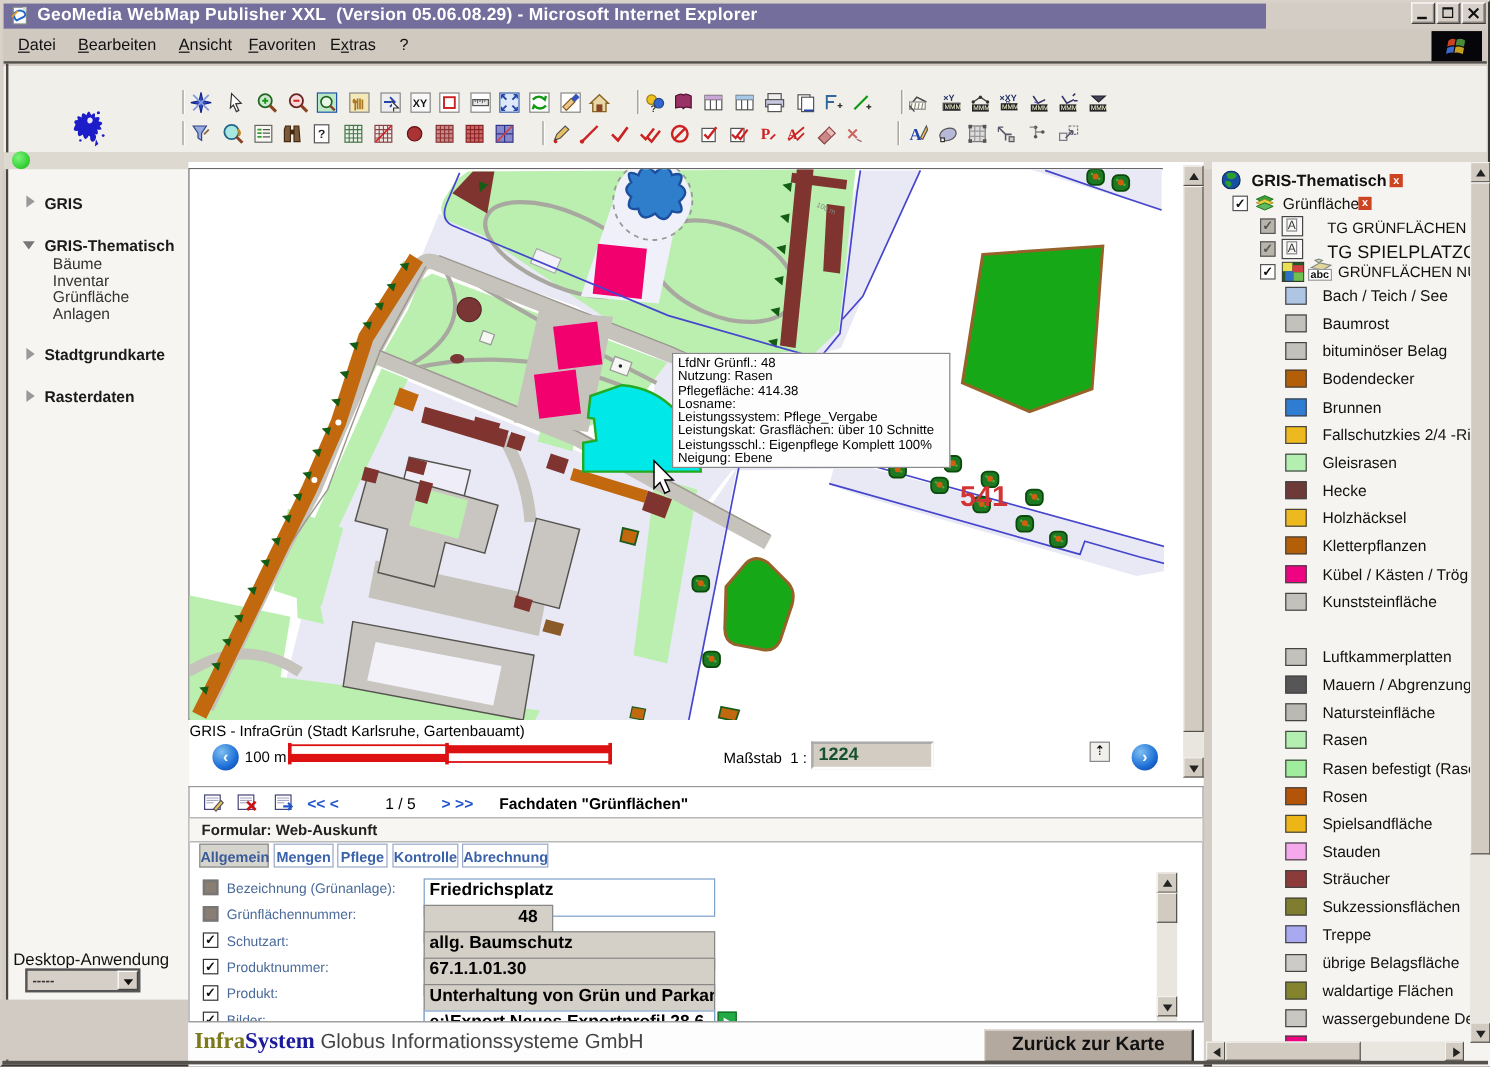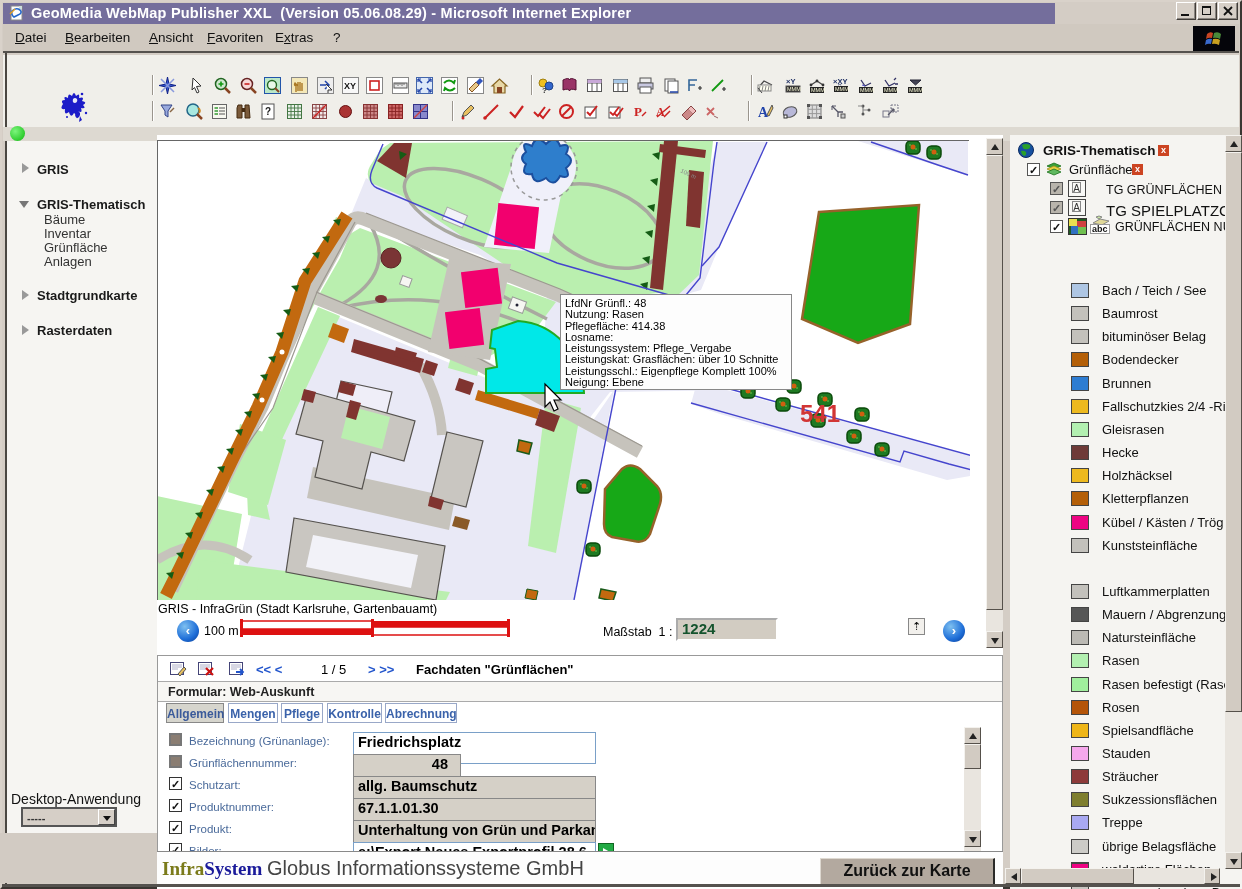--- a/index.html
+++ b/index.html
@@ -48,21 +48,21 @@
 .frow { position:absolute; font-size:11.5px; color:#4a6a9a; }
 .cb { position:absolute; width:13px; height:13px; background:#fff; border:1px solid #333; font-size:11px; font-weight:bold; text-align:center; line-height:12px; color:#111; }
 .cb.dis { background:#8a7d72; border:2px solid #777; }
 .finput { position:absolute; height:32px; border:1px solid #7aa0c8; background:#fff; font-weight:bold; font-size:14.5px; color:#000; padding:1px 3px 0 4px; white-space:nowrap; overflow:hidden; }
 .finput.gray { background:#d5d0c7; border:1px solid #888; }
 
 #footer { left:157px; top:851px; width:846px; height:33px; background:#fdfdfd; border-top:1px solid #888; }
 #zurueck { position:absolute; left:663px; top:6px; width:175px; height:28px; background:#b3a99f; border:1px solid #ddd8d0; border-right:2px solid #2a2a28; border-bottom:2px solid #2a2a28; font-weight:bold; font-size:16px; color:#111; text-align:center; padding-top:3px; }
 
 #legend { left:1010px; top:135px; width:232px; height:754px; background:#f5f4f1; font-size:13px; color:#111; }
-.leg-row { position:absolute; left:0; width:187px; height:23px;margin-top:44px; }
+.leg-row { position:absolute; left:0; width:187px; height:23px; }
 .leg-sw { position:absolute; left:61px; top:3px; width:18px; height:15px; border:1px solid #444; }
 .leg-tx { position:absolute; left:92px; top:3px; white-space:nowrap; }
 .lcb { position:absolute; width:13px; height:13px; background:#fff; border:1px solid #555; font-size:11px; font-weight:bold; text-align:center; line-height:12px; }
 .redx { position:absolute; width:11px; height:11px; background:#cc4422; color:#fff; font-size:9px; font-weight:bold; text-align:center; line-height:11px; }
 </style>
 </head>
 <body>
 <div id="win">
 
   <div class="abs" style="left:0;top:0;width:1242px;height:889px;border:2px solid #d9d2ca;border-right-color:#3a3632;border-bottom-color:#3a3632;"></div>
@@ -659,21 +659,21 @@
 <div class="sb-track" style="left:806px;top:71px;width:17px;height:124px;"></div>
 <div class="sb-btn" style="left:806px;top:71px;width:17px;height:17px;">
         <div class="arr" style="left:4px;top:5px;border-bottom:6px solid #222;border-left:4px solid transparent;border-right:4px solid transparent;"></div>
       </div>
 <div class="sb-thumb" style="left:806px;top:88px;width:17px;height:25px;"></div>
 <div class="sb-btn" style="left:806px;top:174px;width:17px;height:17px;">
         <div class="arr" style="left:4px;top:6px;border-top:6px solid #222;border-left:4px solid transparent;border-right:4px solid transparent;"></div>
       </div>
   </div>
   <div class="abs" id="footer">
-    <div class="abs" style="left:5px;top:5px;font-size:19px;font-weight:bold;font-family:'Liberation Serif',serif;"><span style="color:#7a7a1a;">Infra</span><span style="color:#1a1a9a;">System</span>&nbsp;<span style="font-weight:normal;font-size:20px;color:#444;font-family:'Liberation Sans',sans-serif;">Globus Informationssysteme GmbH</span></div>
+    <div class="abs" style="left:5px;top:5px;font-size:19px;font-weight:bold;font-family:'Liberation Serif',serif;"><span style="color:#7a7a1a;">Infra</span><span style="color:#1a1a9a;">System</span>&nbsp;<span style="font-weight:normal;font-size:17px;color:#444;font-family:'Liberation Sans',sans-serif;">Globus Informationssysteme GmbH</span></div>
     <div id="zurueck">Zurück zur Karte</div>
   </div>
 
   <div class="abs" id="legend">
       <div class="abs" style="left:8px;top:7px;width:16px;height:16px;">
 <svg width="16" height="16" viewBox="0 0 16 16">
           <circle cx="8" cy="8" r="7.5" fill="#1650a0"></circle>
           <path d="M4 3 Q8 1 12 3 Q13 6 10 7 Q6 8 5 6 Z" fill="#2aa02a"></path>
           <path d="M3 9 Q6 8 8 10 Q9 13 6 14 Q3 12 3 9 Z" fill="#2aa02a"></path>
           <circle cx="8" cy="8" r="7.5" fill="none" stroke="#0a2a60"></circle>

